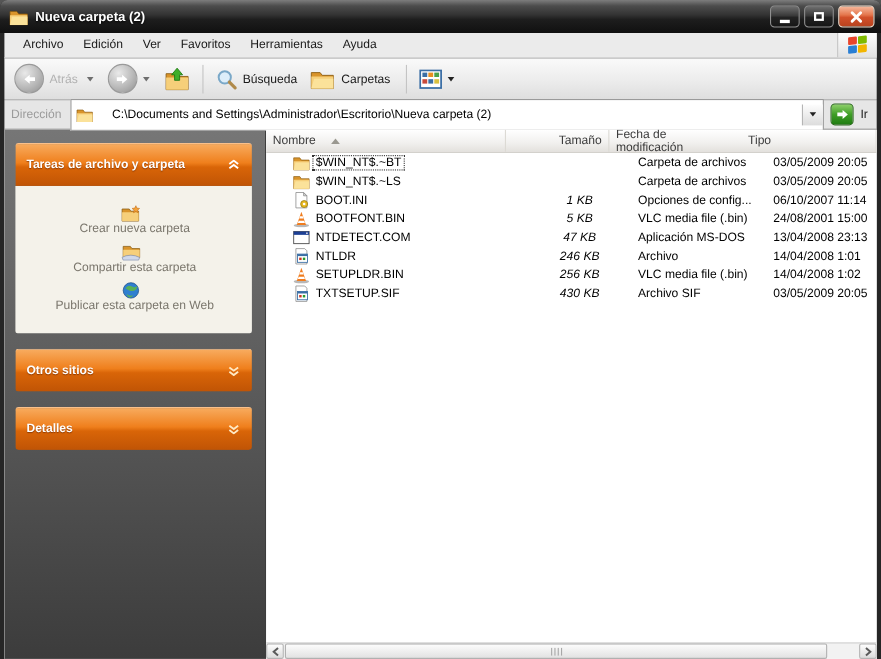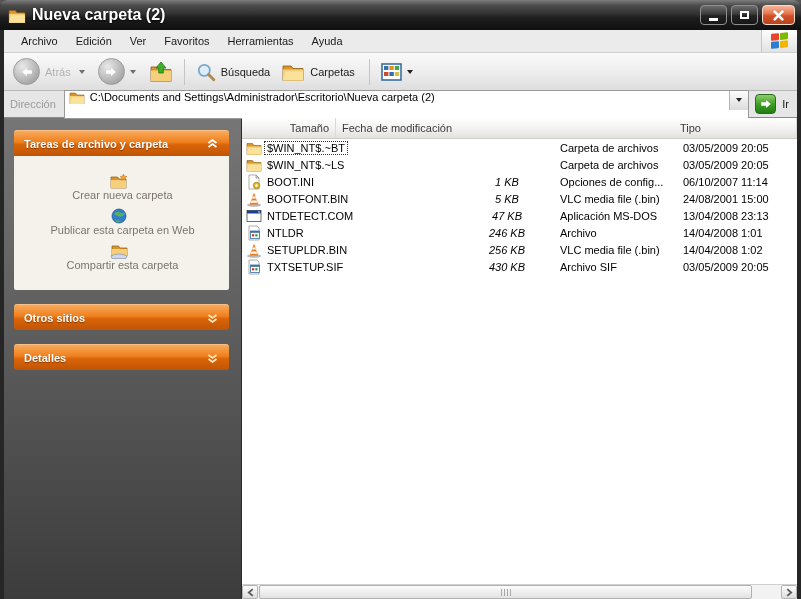--- a/index.html
+++ b/index.html
@@ -6,21 +6,21 @@
   html,body { background:#555; }
   body { font-family:"Liberation Sans", sans-serif; font-size:11px; color:#000; }
 
   .window { width:801px; height:599px; display:flex; flex-direction:column;
     background:#262626; border-radius:7px 7px 0 0; overflow:hidden; }
 
   
   .titlebar { height:30px; flex:0 0 30px; display:flex; align-items:center; padding:0 6px 0 8px;
     background:linear-gradient(180deg,#7d7d7d 0%,#4c4c4c 18%,#333 45%,#1d1d1d 60%,#101010 100%); }
   .tb-icon { width:18px; height:15px; margin-right:6px; flex:0 0 auto; }
-  .tb-title { color:#fff; font-weight:bold; font-size:16px; text-shadow:0 1px 2px #000; flex:1;
+  .tb-title { color:#fff; font-weight:bold; font-size:12px; text-shadow:0 1px 2px #000; flex:1;
     white-space:nowrap; overflow:hidden; }
   .tb-buttons { display:flex; gap:4px; align-items:center; }
   .wbtn { height:20px; border-radius:4px; display:flex; align-items:center; justify-content:center;
     cursor:default; }
   .btn-min,.btn-max { width:27px; border:1px solid #8f8f8f;
     background:linear-gradient(180deg,#6e6e6e,#3a3a3a 45%,#222 55%,#161616); }
   .glyph-min { width:9px; height:3px; background:#fff; margin-top:9px; }
   .glyph-max { width:9px; height:8px; border:2px solid #fff; background:transparent; }
   .btn-close { width:33px; border:1px solid #f0ddcd;
     background:linear-gradient(180deg,#f6b79b,#e4764d 42%,#d1502a 55%,#c24category 100%);
@@ -52,56 +52,56 @@
     border-top:4px solid #6e6e6e; margin:0 5px; }
   .caret.dark { border-top-color:#222; }
   .tsep { width:1px; height:26px; background:#c4c4c4; margin:0 6px; }
   .tbtn { display:flex; align-items:center; padding:2px 3px; border-radius:3px; }
 
   
   .addressbar { height:27px; flex:0 0 27px; margin:0 4px; background:#e6e6e6;
     border-bottom:1px solid #8a8a8a; display:flex; align-items:center; padding:0 6px; gap:6px; }
   .addr-label { color:#9b9b9b; padding-right:2px; }
   .addr-input { flex:1; height:29px; background:#fff; border:1px solid #9a9a9a;
-    display:flex; padding-left:4px; position:relative; }
+    display:flex; align-items:center; padding-left:4px; position:relative;gap:12px; }
   .addr-text { margin-left:5px; flex:1; white-space:nowrap; overflow:hidden; }
   .addr-drop { width:19px; height:19px; border-left:1px solid #b5b5b5;
     background:linear-gradient(180deg,#fdfdfd,#dcdcdc); display:flex; align-items:center; justify-content:center; }
   .go-btn { width:21px; height:20px; border-radius:4px; border:1px solid #2a6a1c;
     background:linear-gradient(180deg,#8ed06a,#3f9e27 50%,#207d12); display:flex; align-items:center; justify-content:center; }
   .go-label { color:#1a1a1a; padding-right:2px; }
 
   
   .content { flex:1; display:flex; margin:0 4px; overflow:hidden; background:#fff; min-height:0; }
 
   
   .sidebar { flex:0 0 238px; background:linear-gradient(180deg,#767676,#5d5d5d 45%,#3c3c3c);
     padding:12px 12px 0 10px; overflow:hidden; border-right:1px solid #2a2a2a; }
   .panel { margin-bottom:14px; }
-  .panel-header { height:26px; border-radius:3px 3px 0 0; display:flex; align-items:center;
+  .panel-header { height:39px; border-radius:3px 3px 0 0; display:flex; align-items:center;
     padding:0 10px; color:#fff; font-weight:bold; text-shadow:0 1px 1px rgba(90,30,0,.6);
     background:linear-gradient(180deg,#f8ab5e,#ef7f1c 45%,#d96508 55%,#c05405);
     border-top:1px solid #fac08a; }
   .panel-header.collapsed { border-radius:3px; }
   .panel-header .ph-title { flex:1; }
   .panel-body { background:#f4f2ea; padding:10px 8px 12px 10px; border-radius:0 0 2px 2px; }
   .task { display:flex; align-items:center; margin:7px 0; color:#7a766c;flex-direction:column; }
   .task .ticon { width:18px; height:16px; margin-right:8px; flex:0 0 auto; }
 
   
   .filelist { flex:1; display:flex; flex-direction:column; background:#fff; position:relative; min-width:0; }
   .list-header { height:21px; flex:0 0 21px; display:flex;
     background:linear-gradient(180deg,#fff,#f1f0ee 60%,#e3e1dd); border-bottom:1px solid #cfcdc7; }
   .col { border-right:1px solid #dcdad4; display:flex; align-items:center; padding:0 6px; color:#3c3c3c; }
   .col-name { flex:0 0 218px; } .col-size { flex:0 0 94px; justify-content:flex-end; }
   .col-type { flex:0 0 123px; } .col-date { flex:1; border-right:none; }
   .sortarrow { width:0; height:0; border-left:4px solid transparent; border-right:4px solid transparent;
     border-bottom:5px solid #9a9890; margin-left:14px; }
   .rows { flex:1; overflow:hidden; }
-  .row { height:17px; display:flex; align-items:center; }
+  .row { height:17px; display:flex; align-items:center;margin-left:20px; }
   .cell { padding:0 6px; white-space:nowrap; overflow:hidden; }
   .cell.name { flex:0 0 218px; display:flex; align-items:center; padding-left:4px; }
   .cell.size { flex:0 0 94px; text-align:center;font-style:italic; }
   .cell.type { flex:0 0 123px; }
   .cell.date { flex:1; }
   .fi { width:16px; height:16px; margin-right:3px; flex:0 0 auto; display:inline-flex; }
   .nm { padding:0 2px; }
   .row.focused .nm { outline:1px dotted #333; }
 
   
@@ -266,33 +266,33 @@
           <div class="task">
             <svg class="ticon" viewBox="0 0 18 16">
               <path d="M1 4 h6.5 l1.5 2 H16 v9 H1 z" fill="#d9942b" stroke="#8a5c12" stroke-width="0.7"></path>
               <path d="M1 7 H16 V15 H1 Z" fill="#f6cf7a"></path>
               <path d="M13.5 1 l1 2.2 2.4 .3 -1.8 1.6 .5 2.3 -2.1 -1.2 -2.1 1.2 .5 -2.3 -1.8 -1.6 2.4 -.3 z" fill="#f3a23a" stroke="#c06a10" stroke-width="0.5"></path>
             </svg>
             <span>Crear nueva carpeta</span>
           </div>
           <div class="task">
             <svg class="ticon" viewBox="0 0 18 16">
+              <path d="M2 3 h6.5 l1.5 2 H17 v8 H2 z" fill="#d9942b" stroke="#8a5c12" stroke-width="0.7"></path>
+              <path d="M2 6 H17 V13 H2 Z" fill="#f6cf7a"></path>
+              <path d="M1 13 q3 -2 8 -2 q4 0 8 2 l-1 2.5 H2 z" fill="#cfd8ea" stroke="#7a88a8" stroke-width="0.6"></path>
+            </svg>
+            <span>Compartir esta carpeta</span>
+          </div>
+          <div class="task">
+            <svg class="ticon" viewBox="0 0 18 16">
               <circle cx="9" cy="8" r="7" fill="#2f7fd0" stroke="#1a4f8a" stroke-width="0.7"></circle>
               <path d="M4 6 q3 -3.5 6 -1.5 q2.5 1.5 4.5 -0.5 q.5 2 -1 3.5 q-3 2 -6 .5 q-2.5 -1 -3.5 -2 z" fill="#58b058"></path>
               <path d="M5 11 q2.5 2.5 6 1.5 q-1 2 -3.5 2 q-2 -1 -2.5 -3.5 z" fill="#58b058"></path>
             </svg>
             <span>Publicar esta carpeta en Web</span>
-          </div>
-          <div class="task">
-            <svg class="ticon" viewBox="0 0 18 16">
-              <path d="M2 3 h6.5 l1.5 2 H17 v8 H2 z" fill="#d9942b" stroke="#8a5c12" stroke-width="0.7"></path>
-              <path d="M2 6 H17 V13 H2 Z" fill="#f6cf7a"></path>
-              <path d="M1 13 q3 -2 8 -2 q4 0 8 2 l-1 2.5 H2 z" fill="#cfd8ea" stroke="#7a88a8" stroke-width="0.6"></path>
-            </svg>
-            <span>Compartir esta carpeta</span>
           </div>
         </div>
       </div>
       <div class="panel">
         <div class="panel-header collapsed">
           <span class="ph-title">Otros sitios</span>
           <svg width="13" height="10" viewBox="0 0 12 10">
               <path d="M2 2 L6 5 L10 2 M2 6 L6 9 L10 6" stroke="#ffe9c4" stroke-width="1.7" fill="none"></path>
             </svg>
         </div>
@@ -302,20 +302,24 @@
           <span class="ph-title">Detalles</span>
           <svg width="13" height="10" viewBox="0 0 12 10">
               <path d="M2 2 L6 5 L10 2 M2 6 L6 9 L10 6" stroke="#ffe9c4" stroke-width="1.7" fill="none"></path>
             </svg>
         </div>
       </div>
     </div>
 
     <div class="filelist">
       <div class="list-header">
+        <div class="col col-name">
+          <span>Nombre</span>
+          <span class="sortarrow"></span>
+        </div>
         <div class="col col-size">Tamaño</div>
         <div class="col col-date">Fecha de modificación</div>
         <div class="col col-type">Tipo</div>
       </div>
 
       <div class="rows">
 
         <div class="row focused">
           <div class="cell name">
               <span class="fi">

